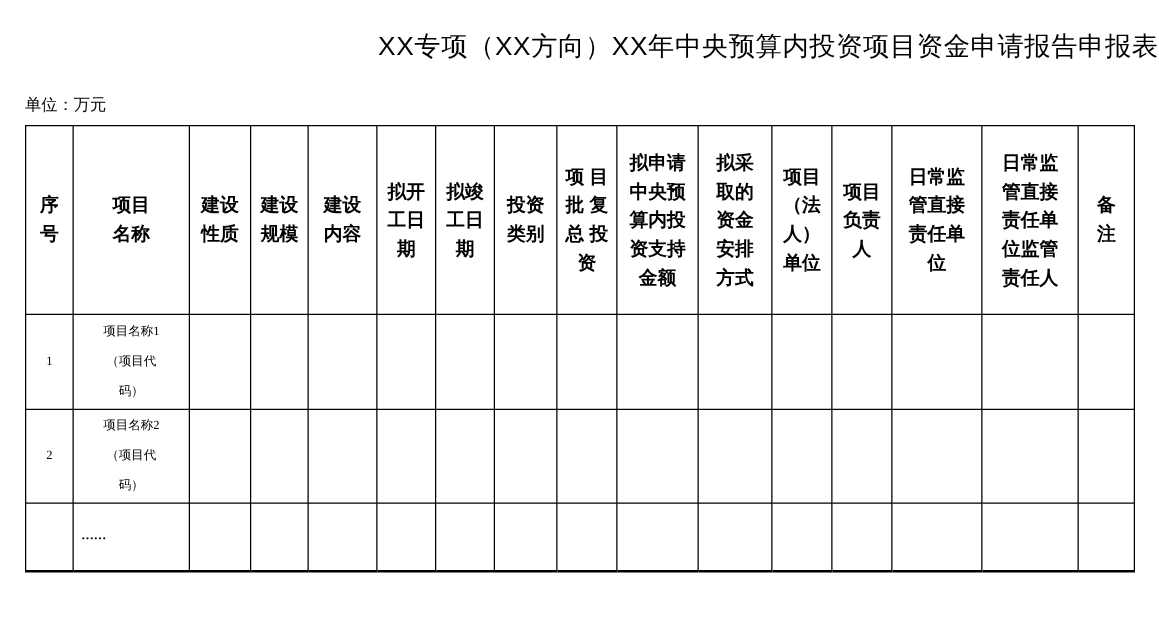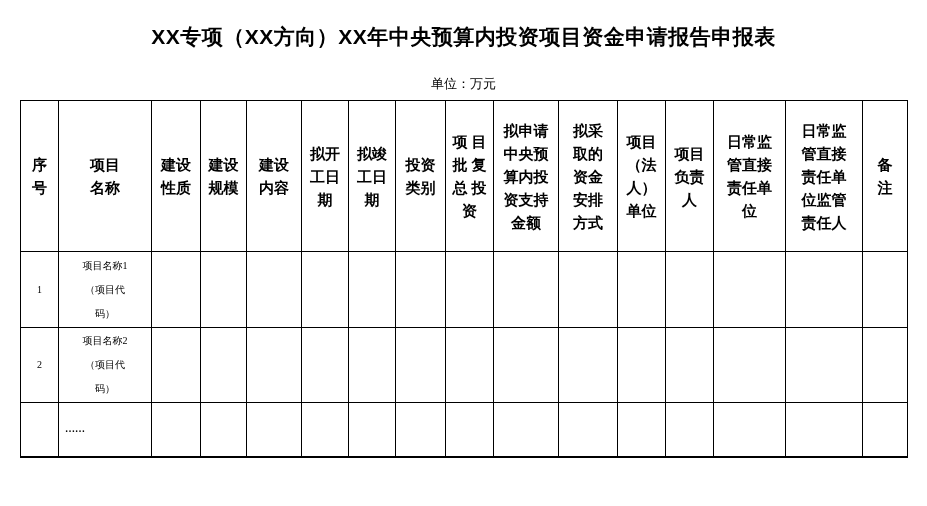--- a/index.html
+++ b/index.html
@@ -14,29 +14,29 @@
     font-family: "Liberation Serif", serif;
     overflow: hidden;
   }
   .page {
     width: 927px;
     height: 506px;
     position: relative;
   }
   .doc-title {
     padding-top: 23px;
-    text-align: center;
+    text-align: right;
     font-size: 21px;
-    font-weight: bold;
+    font-weight: normal;
     font-family: "Liberation Sans", sans-serif;
     letter-spacing: 0.5px;
   }
   .unit-note {
     margin: 24px 20px 7px 20px;
-    text-align: center;
+    text-align: left;
     font-size: 13px;
     font-family: "Liberation Serif", serif;
   }
   table.app-table {
     border-collapse: collapse;
     table-layout: fixed;
     margin-left: 20px;
     width: 887px;
   }
   .app-table th, .app-table td {

